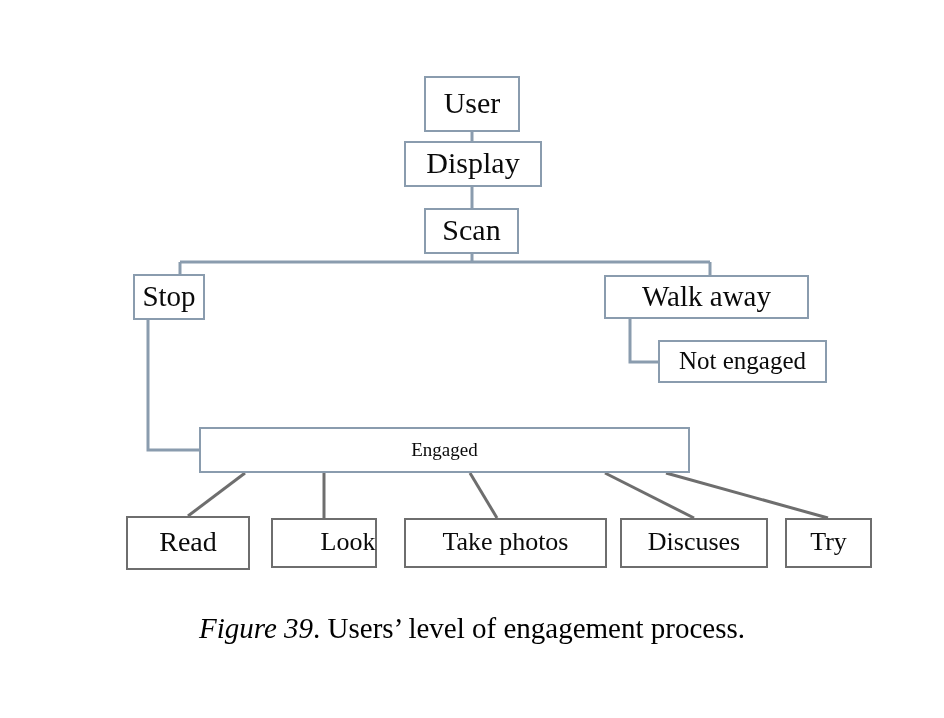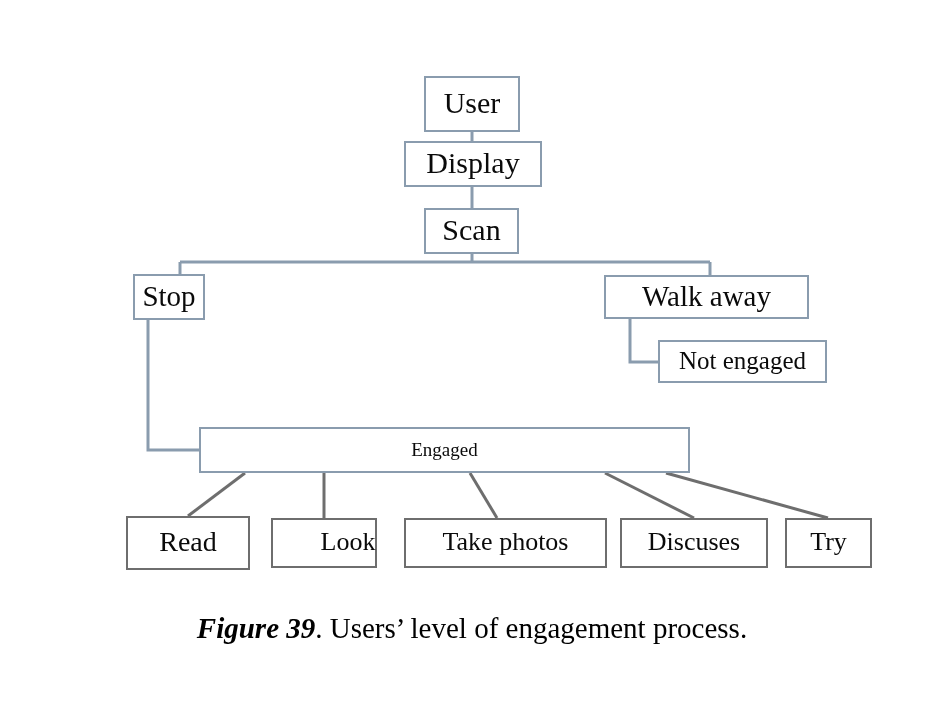--- a/index.html
+++ b/index.html
@@ -49,21 +49,20 @@
     top: 612px;
     width: 944px;
     text-align: center;
     font-family: "Liberation Serif", "DejaVu Serif", serif;
     font-size: 29px;
     color: #000000;
     white-space: nowrap;
   }
   #caption .fig-num {
     font-style: italic;
-    font-weight: bold;
   }
 </style>
 </head>
 <body>
 
 <div id="page">
 
   <svg id="diagram-svg" viewBox="0 0 944 718" xmlns="http://www.w3.org/2000/svg">
 
     <path d="M 472 124 L 472 141" stroke="#8a9cae" stroke-width="3" fill="none"></path>

